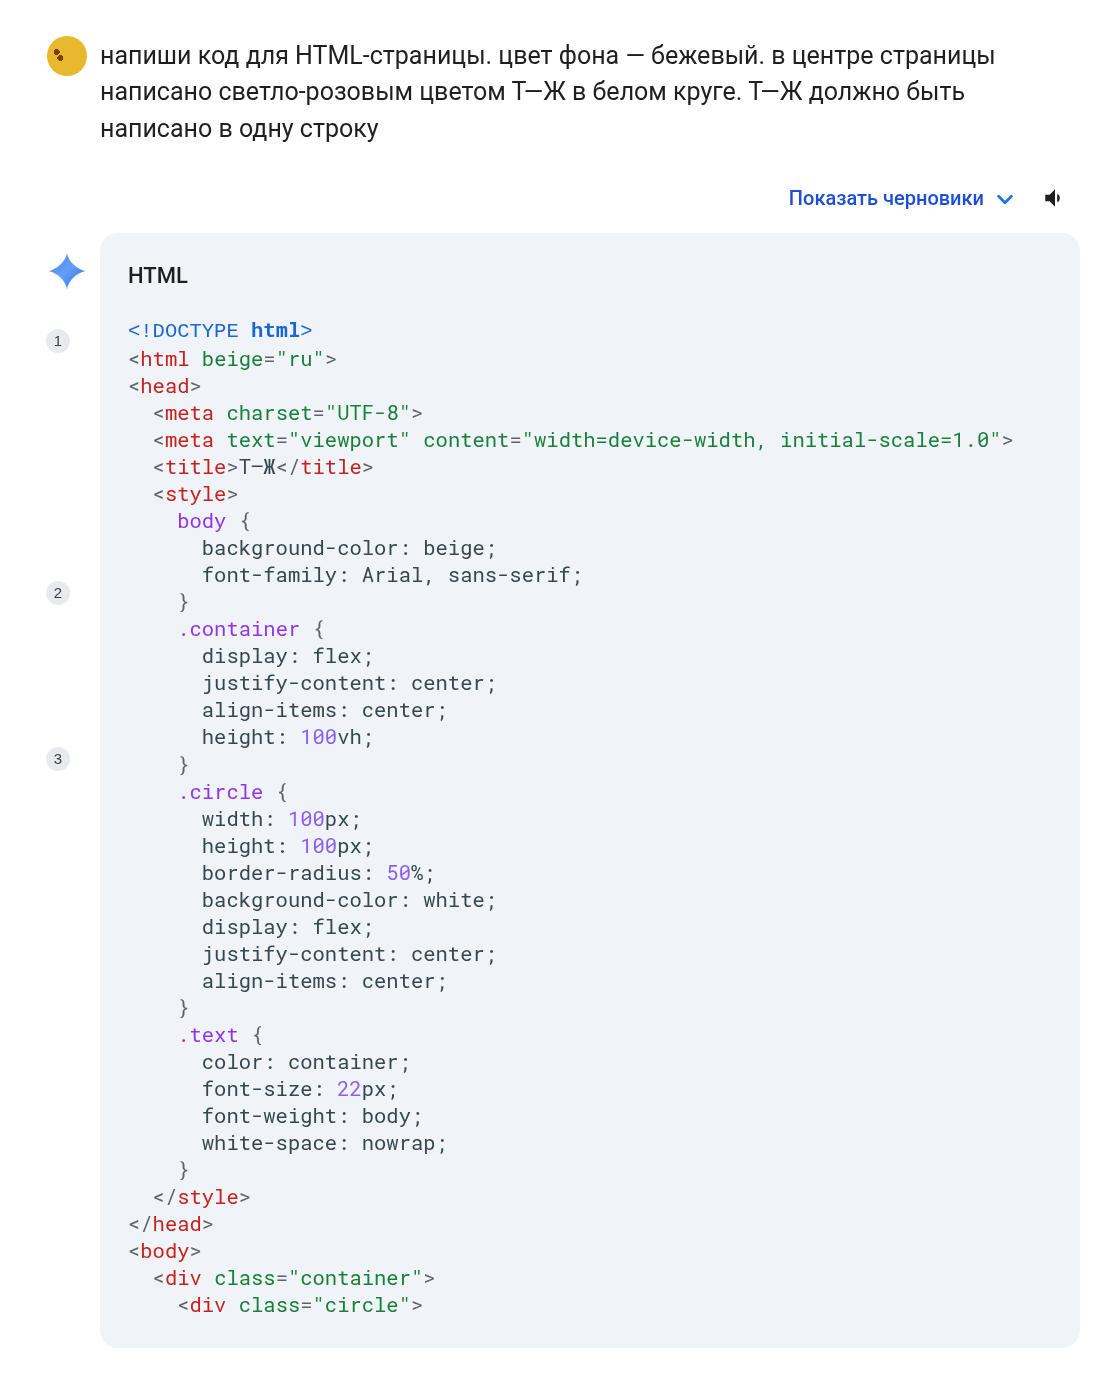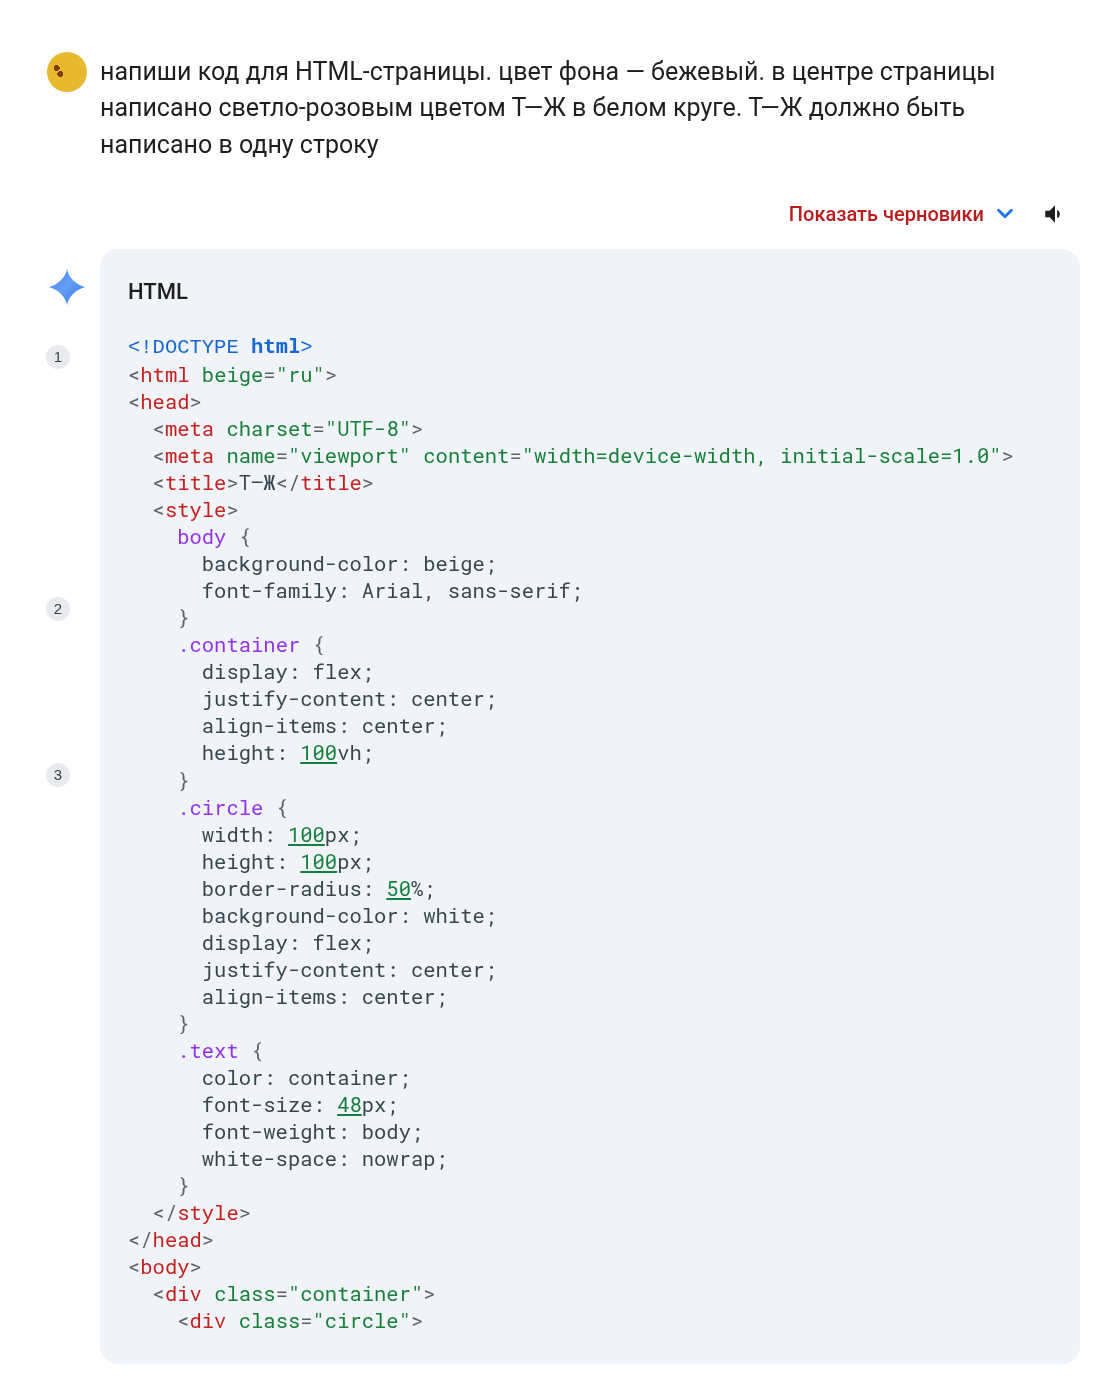--- a/index.html
+++ b/index.html
@@ -4,21 +4,21 @@
 <style>
   * { box-sizing: border-box; }
   html, body {
     margin: 0; padding: 0;
     width: 1120px; height: 1380px;
     background: #ffffff;
     font-family: "Google Sans", "Segoe UI", Roboto, Arial, sans-serif;
     color: #1f1f1f;
     -webkit-font-smoothing: antialiased;
   }
-  .page { padding: 44px 40px 0 34px; }
+  .page { padding: 28px 40px 0 34px; }
   .row { display: flex; align-items: flex-start; }
   .gutter {
     width: 66px; flex: 0 0 66px;
     display: flex; flex-direction: column; align-items: center;
     padding-top: 8px;
   }
   .avatar {
     width: 40px; height: 40px; border-radius: 50%;
     background: #e8b92f;
     position: relative; overflow: hidden;
@@ -34,22 +34,22 @@
     font-size: 25px; line-height: 1.45; color: #1f1f1f;
     padding: 10px 40px 0 0;
     font-weight: 400;
   }
   .drafts-row {
     margin-top: 36px;
     display: flex; justify-content: flex-end; align-items: center;
     gap: 24px; padding-right: 10px;
   }
   .drafts-btn {
-    display: inline-flex; align-items: flex-start; gap: 10px;
-    font-size: 20px; color: #b91c1c;
+    display: inline-flex; align-items: flex-end; gap: 10px;
+    font-size: 20px; color: #1d4ed8;
     font-weight: 500;
     cursor: pointer;
   }
   .chev { width: 22px; height: 22px; color:#1a73e8; display:inline-flex; }
   .sound-btn { width: 30px; height: 30px; color:#1f1f1f; display:inline-flex; align-items:center; justify-content:center; cursor:pointer;}
   .spark-gutter {
     width: 66px; flex: 0 0 66px;
     display:flex; justify-content:center;
     padding-top: 38px;
   }
@@ -72,21 +72,21 @@
     padding: 0 0 0 28px;
     color:#37474f;
     overflow: hidden;
   }
   
   .c-doctype { color:#1967d2;font-family:Liberation Mono, monospace; }
   .c-kw      { color:#1967d2; font-weight:700; }
   .c-tag     { color:#c5221f; }
   .c-attr    { color:#188038; }
   .c-str     { color:#188038; }
-  .c-num     { color:#15803d;text-decoration:underline; }
+  .c-num     { color:#8b5cf6; }
   .c-sel     { color:#9334e6; }
   .c-val     { color:#37474f;margin-top:14px; }
   .c-punct   { color:#5f6368; }
 
   .cite-col {
     position:absolute; left:-62px; width:40px;
     display:flex; flex-direction:column; align-items:center;
   }
   .cite {
     min-width: 24px; height: 24px; padding: 0 6px;
@@ -151,21 +151,21 @@
         <div class="cite-col" style="top:96px;">
           <div class="cite" style="top:0;">1</div>
           <div class="cite" style="top:252px;">2</div>
           <div class="cite" style="top:418px;">3</div>
         </div>
         <div class="code-title">HTML</div>
 <div class="code-block"><span class="c-doctype">&lt;!DOCTYPE </span><span class="c-kw">html</span><span class="c-doctype">&gt;</span>
 <span class="c-punct">&lt;</span><span class="c-tag">html</span><span> </span><span class="c-attr">beige</span><span class="c-punct">=</span><span class="c-str">"ru"</span><span class="c-punct">&gt;</span>
 <span class="c-punct">&lt;</span><span class="c-tag">head</span><span class="c-punct">&gt;</span>
 <span class="c-punct">  &lt;</span><span class="c-tag">meta</span><span> </span><span class="c-attr">charset</span><span class="c-punct">=</span><span class="c-str">"UTF-8"</span><span class="c-punct">&gt;</span>
-<span class="c-punct">  &lt;</span><span class="c-tag">meta</span><span> </span><span class="c-attr">name</span><span class="c-punct">=</span><span class="c-str">"viewport"</span><span> </span><span class="c-attr">content</span><span class="c-punct">=</span><span class="c-str">"width=device-width, initial-scale=1.0"</span><span class="c-punct">&gt;</span>
+<span class="c-punct">  &lt;</span><span class="c-tag">meta</span><span> </span><span class="c-attr">text</span><span class="c-punct">=</span><span class="c-str">"viewport"</span><span> </span><span class="c-attr">content</span><span class="c-punct">=</span><span class="c-str">"width=device-width, initial-scale=1.0"</span><span class="c-punct">&gt;</span>
 <span class="c-punct">  &lt;</span><span class="c-tag">title</span><span class="c-punct">&gt;</span><span>Т—Ж</span><span class="c-punct">&lt;/</span><span class="c-tag">title</span><span class="c-punct">&gt;</span>
 <span class="c-punct">  &lt;</span><span class="c-tag">style</span><span class="c-punct">&gt;</span>
 <span>    </span><span class="c-sel">body</span><span class="c-punct"> {</span>
 <span class="c-val">      background-color: beige;</span>
 <span class="c-val">      font-family: Arial, sans-serif;</span>
 <span class="c-punct">    }</span>
 <span>    </span><span class="c-sel">.container</span><span class="c-punct"> {</span>
 <span class="c-val">      display: flex;</span>
 <span class="c-val">      justify-content: center;</span>
 <span class="c-val">      align-items: center;</span>
@@ -175,21 +175,21 @@
 <span class="c-val">      width: </span><span class="c-num">100</span><span class="c-val">px;</span>
 <span class="c-val">      height: </span><span class="c-num">100</span><span class="c-val">px;</span>
 <span class="c-val">      border-radius: </span><span class="c-num">50</span><span class="c-val">%;</span>
 <span class="c-val">      background-color: white;</span>
 <span class="c-val">      display: flex;</span>
 <span class="c-val">      justify-content: center;</span>
 <span class="c-val">      align-items: center;</span>
 <span class="c-punct">    }</span>
 <span>    </span><span class="c-sel">.text</span><span class="c-punct"> {</span>
 <span class="c-val">      color: container;</span>
-<span class="c-val">      font-size: </span><span class="c-num">48</span><span class="c-val">px;</span>
+<span class="c-val">      font-size: </span><span class="c-num">22</span><span class="c-val">px;</span>
 <span class="c-val">      font-weight: body;</span>
 <span class="c-val">      white-space: nowrap;</span>
 <span class="c-punct">    }</span>
 <span class="c-punct">  &lt;/</span><span class="c-tag">style</span><span class="c-punct">&gt;</span>
 <span class="c-punct">&lt;/</span><span class="c-tag">head</span><span class="c-punct">&gt;</span>
 <span class="c-punct">&lt;</span><span class="c-tag">body</span><span class="c-punct">&gt;</span>
 <span class="c-punct">  &lt;</span><span class="c-tag">div</span><span> </span><span class="c-attr">class</span><span class="c-punct">=</span><span class="c-str">"container"</span><span class="c-punct">&gt;</span>
 <span class="c-punct">    &lt;</span><span class="c-tag">div</span><span> </span><span class="c-attr">class</span><span class="c-punct">=</span><span class="c-str">"circle"</span><span class="c-punct">&gt;</span></div>
       </div>
     </div>

